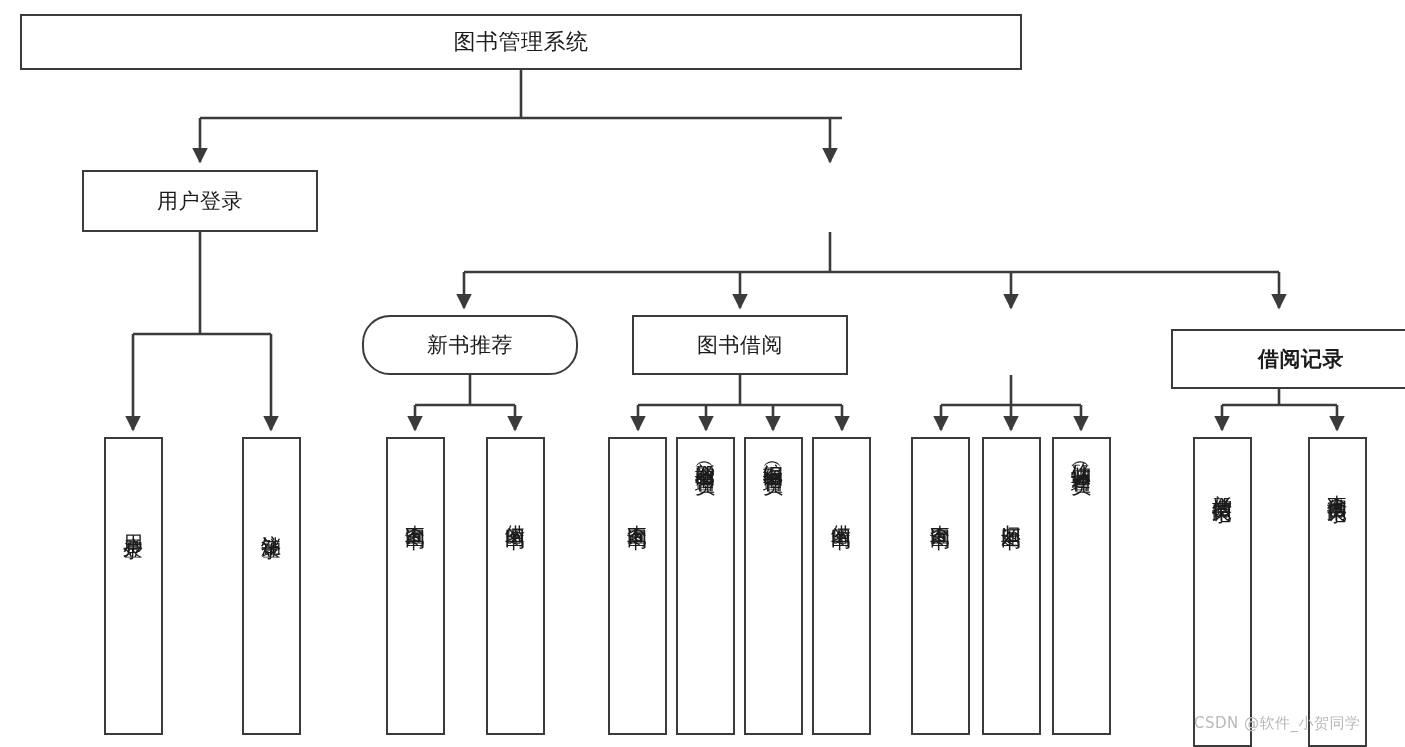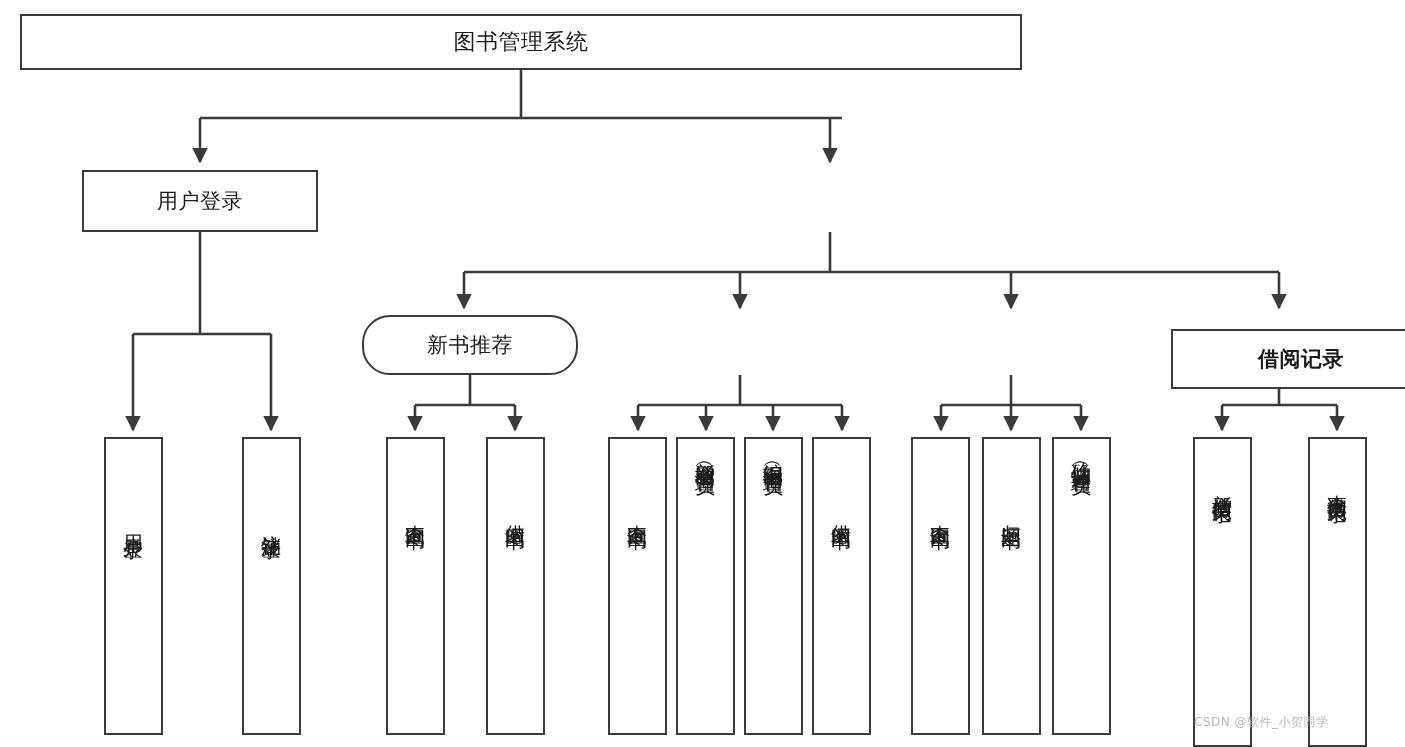--- a/index.html
+++ b/index.html
@@ -58,21 +58,21 @@
     text-orientation: upright;
     -webkit-writing-mode: vertical-rl;
     white-space: normal;
     font-size: 20px;
     letter-spacing: 2px;
     line-height: 1;
   }
   .watermark {
     position: absolute;
     color: #b9b9b9;
-    font-size: 12px;
+    font-size: 15px;
     white-space: nowrap;
     z-index: 3;
     letter-spacing: 0.5px;
   }
 </style>
 </head>
 <body>
 
 <div id="diagram">
 
@@ -132,20 +132,23 @@
 
   <div class="node" style="left:82px; top:170px; width:236px; height:62px;">
     <span class="label">用户登录</span>
   </div>
 
 
   <div class="node" style="left:362px; top:315px; width:216px; height:60px;border-radius:28px;">
     <span class="label">新书推荐</span>
   </div>
 
+  <div class="node" style="left:632px; top:315px; width:216px; height:60px;">
+    <span class="label">图书借阅</span>
+  </div>
 
 
   <div class="node" style="left:1171px; top:329px; width:260px; height:60px;font-weight:bold;">
     <span class="label">借阅记录</span>
   </div>
 
   <div class="node vertical" style="left:104px; top:437px; width:59px; height:298px; padding-top:80px;">
     <span class="label">用户登录</span>
   </div>
 

